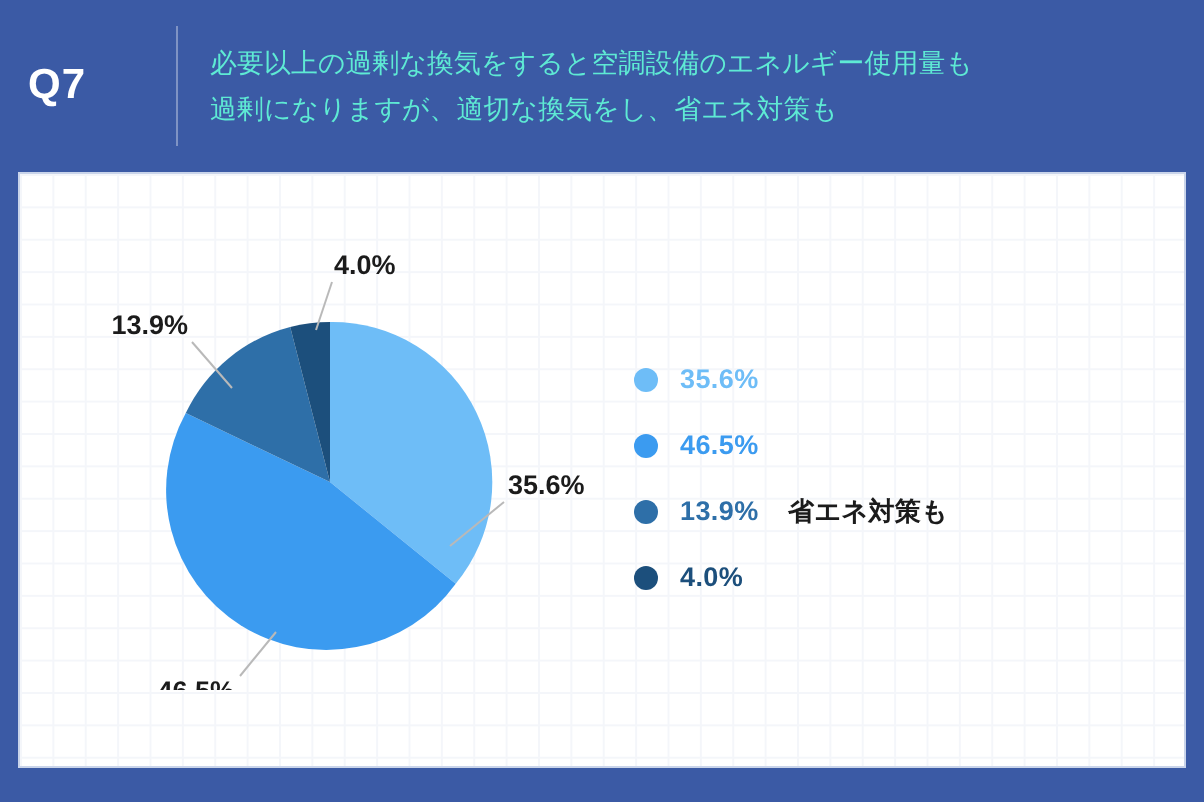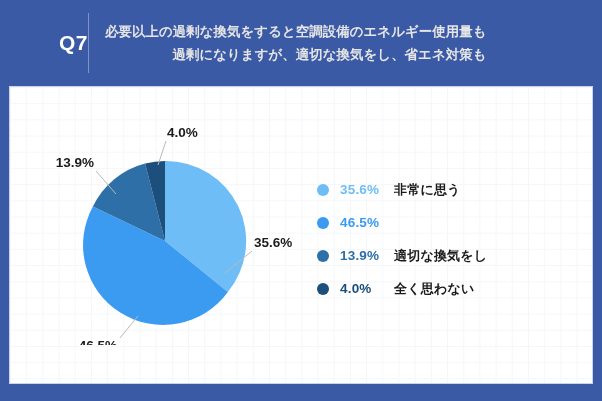--- a/index.html
+++ b/index.html
@@ -25,37 +25,36 @@
     align-items: center;
     box-sizing: border-box;
     padding-left: 14px;
   }
   .q-label {
     width: 74px;
     flex: 0 0 74px;
     color: #ffffff;
     font-size: 21px;
     font-weight: bold;
-    text-align: right;
+    text-align: left;
     letter-spacing: 0.5px;
   }
   .q-divider {
     width: 1px;
     height: 60px;
     background: #7f93c4;
     flex: 0 0 1px;
     margin-right: 16px;
   }
   .q-text {
-    color: #e5e5e5;
+    color: #5eead4;
     font-size: 13.4px;
-    font-weight: bold;
+    font-weight: normal;
     line-height: 1.72;
     letter-spacing: 0.1px;
-    text-align: right;
   }
   .q-text div { white-space: nowrap; }
 
   
   .panel {
     position: absolute;
     left: 9px;
     top: 86px;
     width: 584px;
     height: 298px;
@@ -153,31 +152,29 @@
       <text class="slice-label" x="97" y="255" text-anchor="end">46.5%</text>
       <text class="slice-label" x="74" y="72" text-anchor="end">13.9%</text>
       <text class="slice-label" x="147" y="42" text-anchor="start">4.0%</text>
     </svg>
   </div>
 
   <div class="legend">
     <div class="legend-row">
       <span class="legend-dot" style="background:#6ebdf7"></span>
       <span class="legend-pct" style="color:#6ebdf7">35.6%</span>
-      <span class="legend-name">非常に思う</span>
     </div>
     <div class="legend-row">
       <span class="legend-dot" style="background:#3b9bf0"></span>
       <span class="legend-pct" style="color:#3b9bf0">46.5%</span>
     </div>
     <div class="legend-row">
       <span class="legend-dot" style="background:#2e6fa8"></span>
       <span class="legend-pct" style="color:#2e6fa8">13.9%</span>
-      <span class="legend-name">適切な換気をし</span>
+      <span class="legend-name">省エネ対策も</span>
     </div>
     <div class="legend-row">
       <span class="legend-dot" style="background:#1c4f7c"></span>
       <span class="legend-pct" style="color:#1c4f7c">4.0%</span>
-      <span class="legend-name">全く思わない</span>
     </div>
   </div>
 
 </div>
 
 </body></html>

